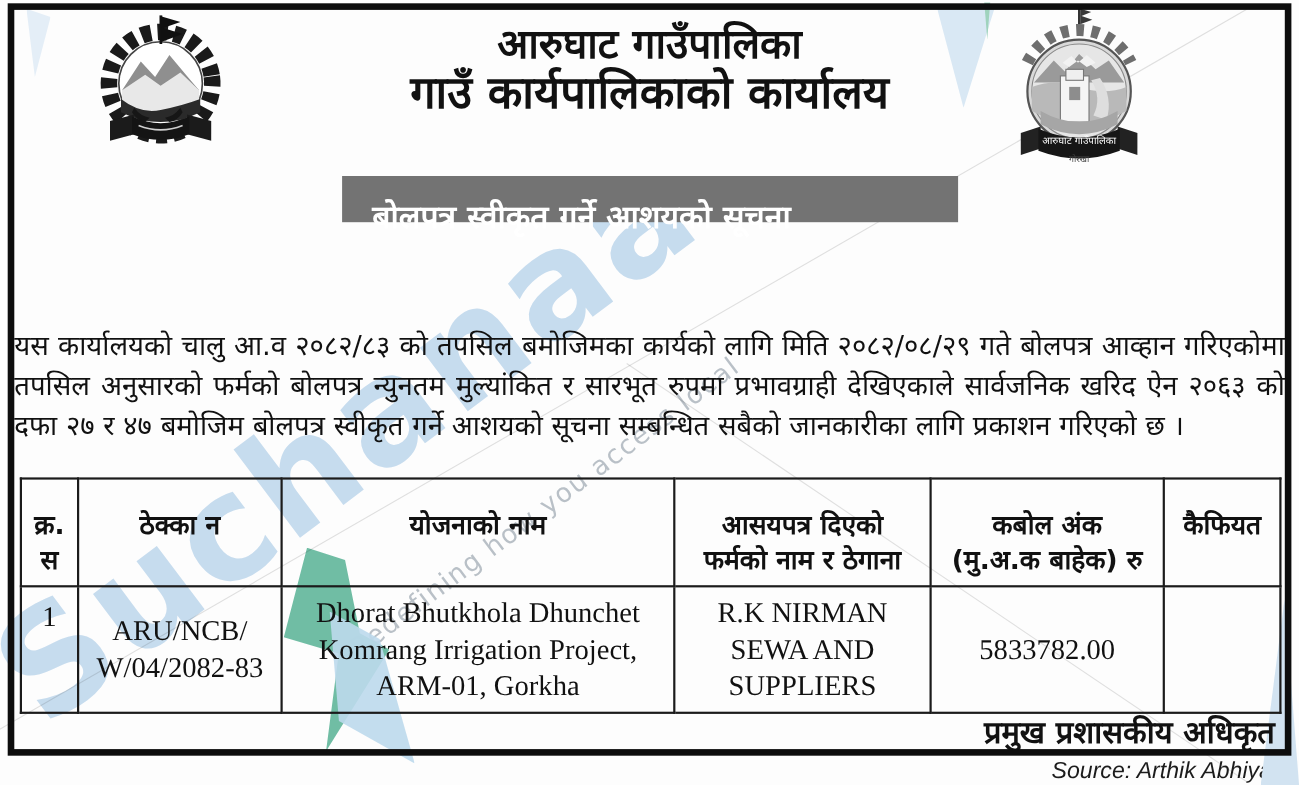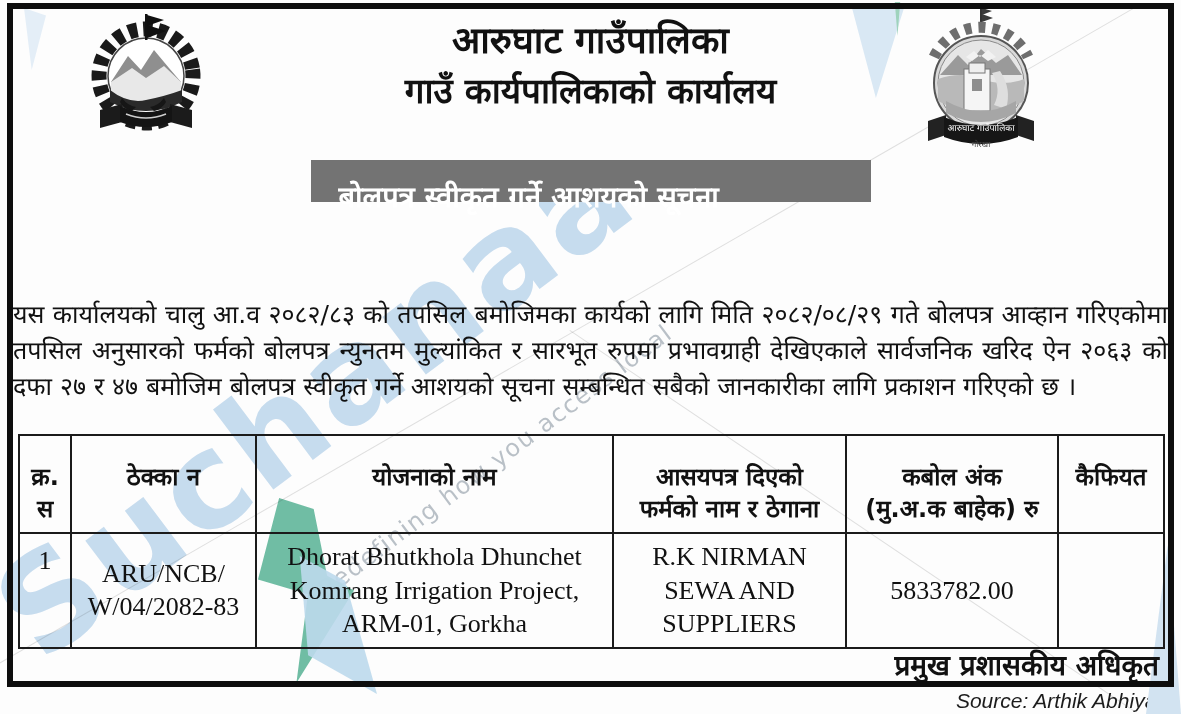--- a/index.html
+++ b/index.html
@@ -60,21 +60,21 @@
   .wm-diag { height: 0; border-top: 1px solid rgba(40,40,40,.14); z-index: 1; }
   .wm-diag.d1 { left: -10px; top: 668px; width: 1320px;
     transform: rotate(-30deg); transform-origin: left top; }
   .wm-diag.d2 { left: 570px; top: 330px; width: 680px;
     transform: rotate(34deg); transform-origin: left top; }
   
   .content { position: absolute; inset: 0; z-index: 2; }
   .dev-bold { font-weight: bold; }
   .centered { position: absolute; left: 0; width: 100%; text-align: center; }
   .muni-name   { top: 13px;  font-size: 37px; }
-  .office-name { top: 66px;  font-size: 35px; }
+  .office-name { top: 54px;  font-size: 41px; }
   .address     { top: 123px; font-size: 25px; }
   .banner {
     position: absolute; top: 160px; left: 50%;
     transform: translateX(-50%);
     min-width: 560px; height: 42px;
     background: #737373; color: #ffffff;
     font-size: 29px; font-weight: bold;
     line-height: 42px; 
     padding: 16px 28px; white-space: nowrap;
   }

